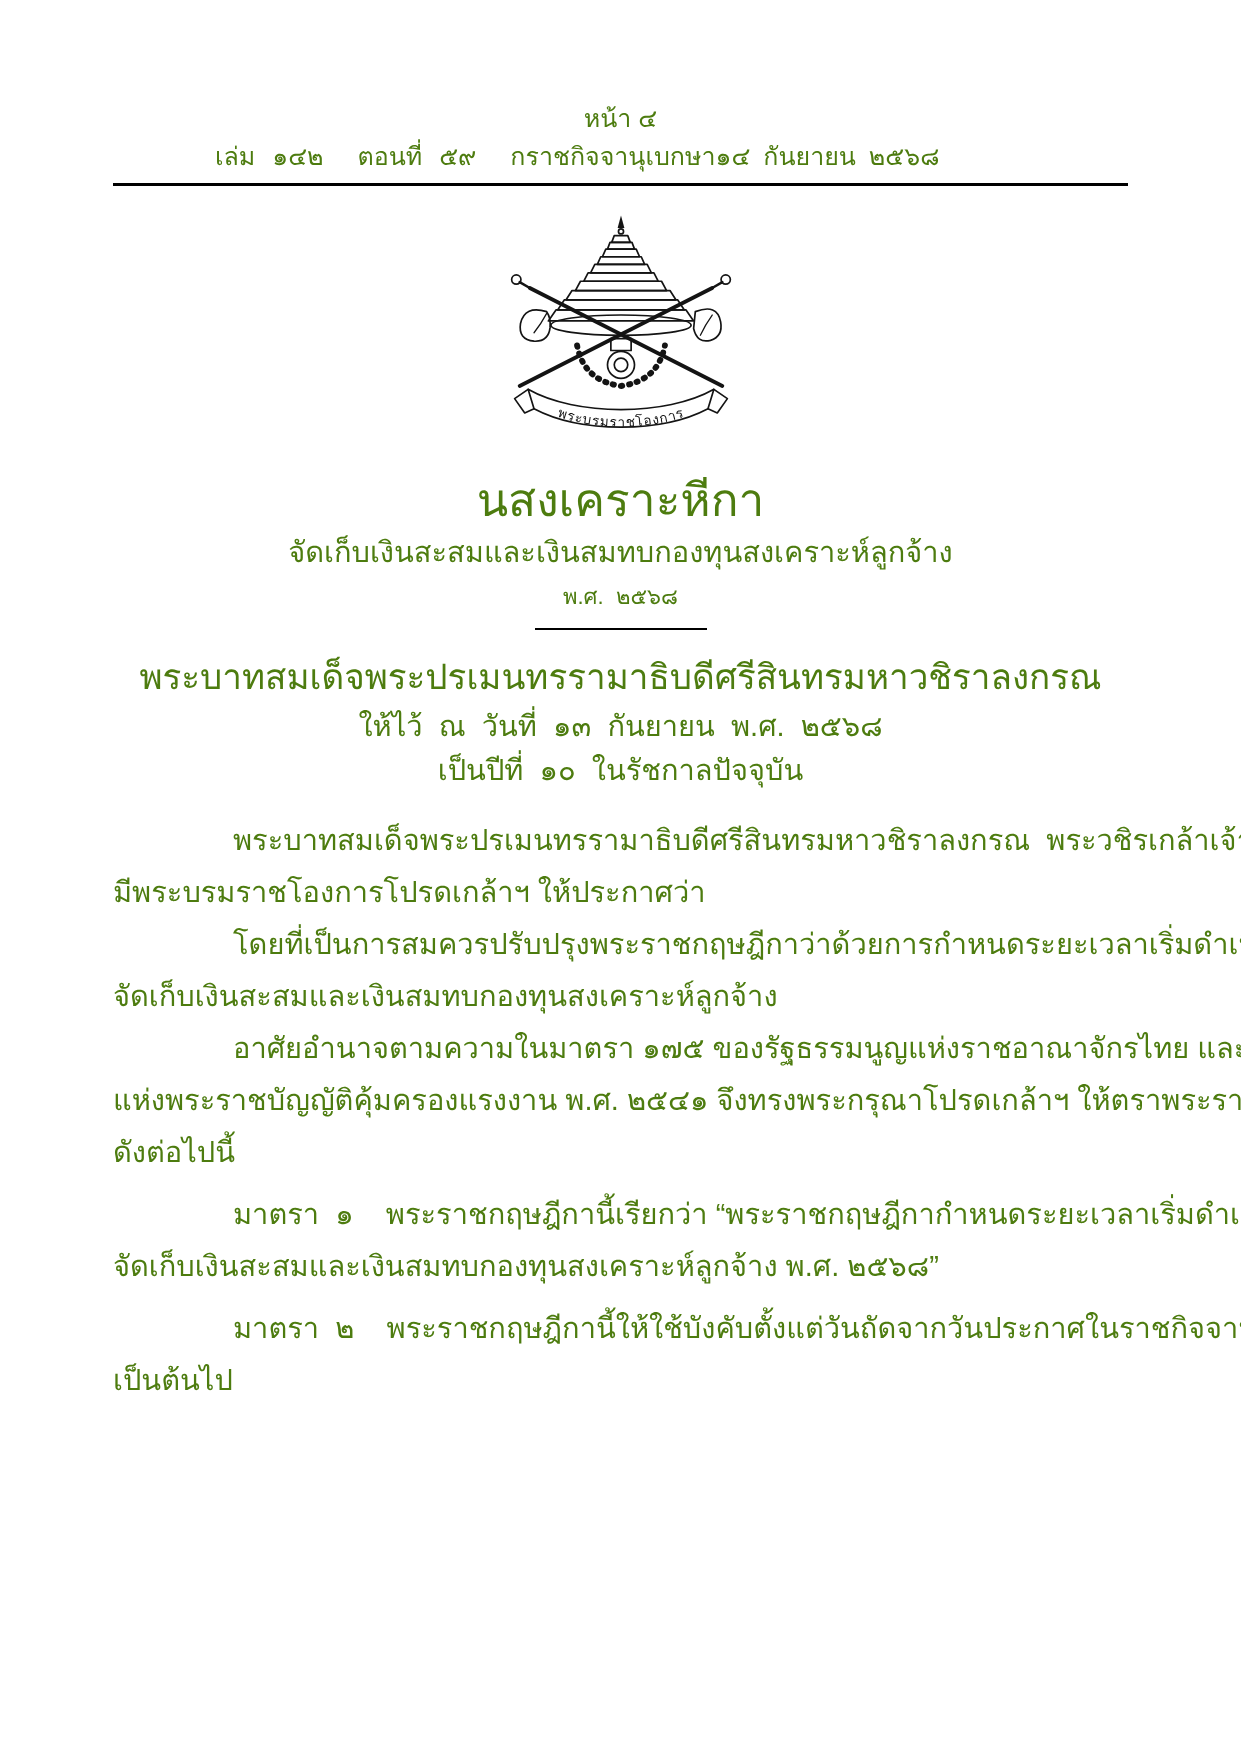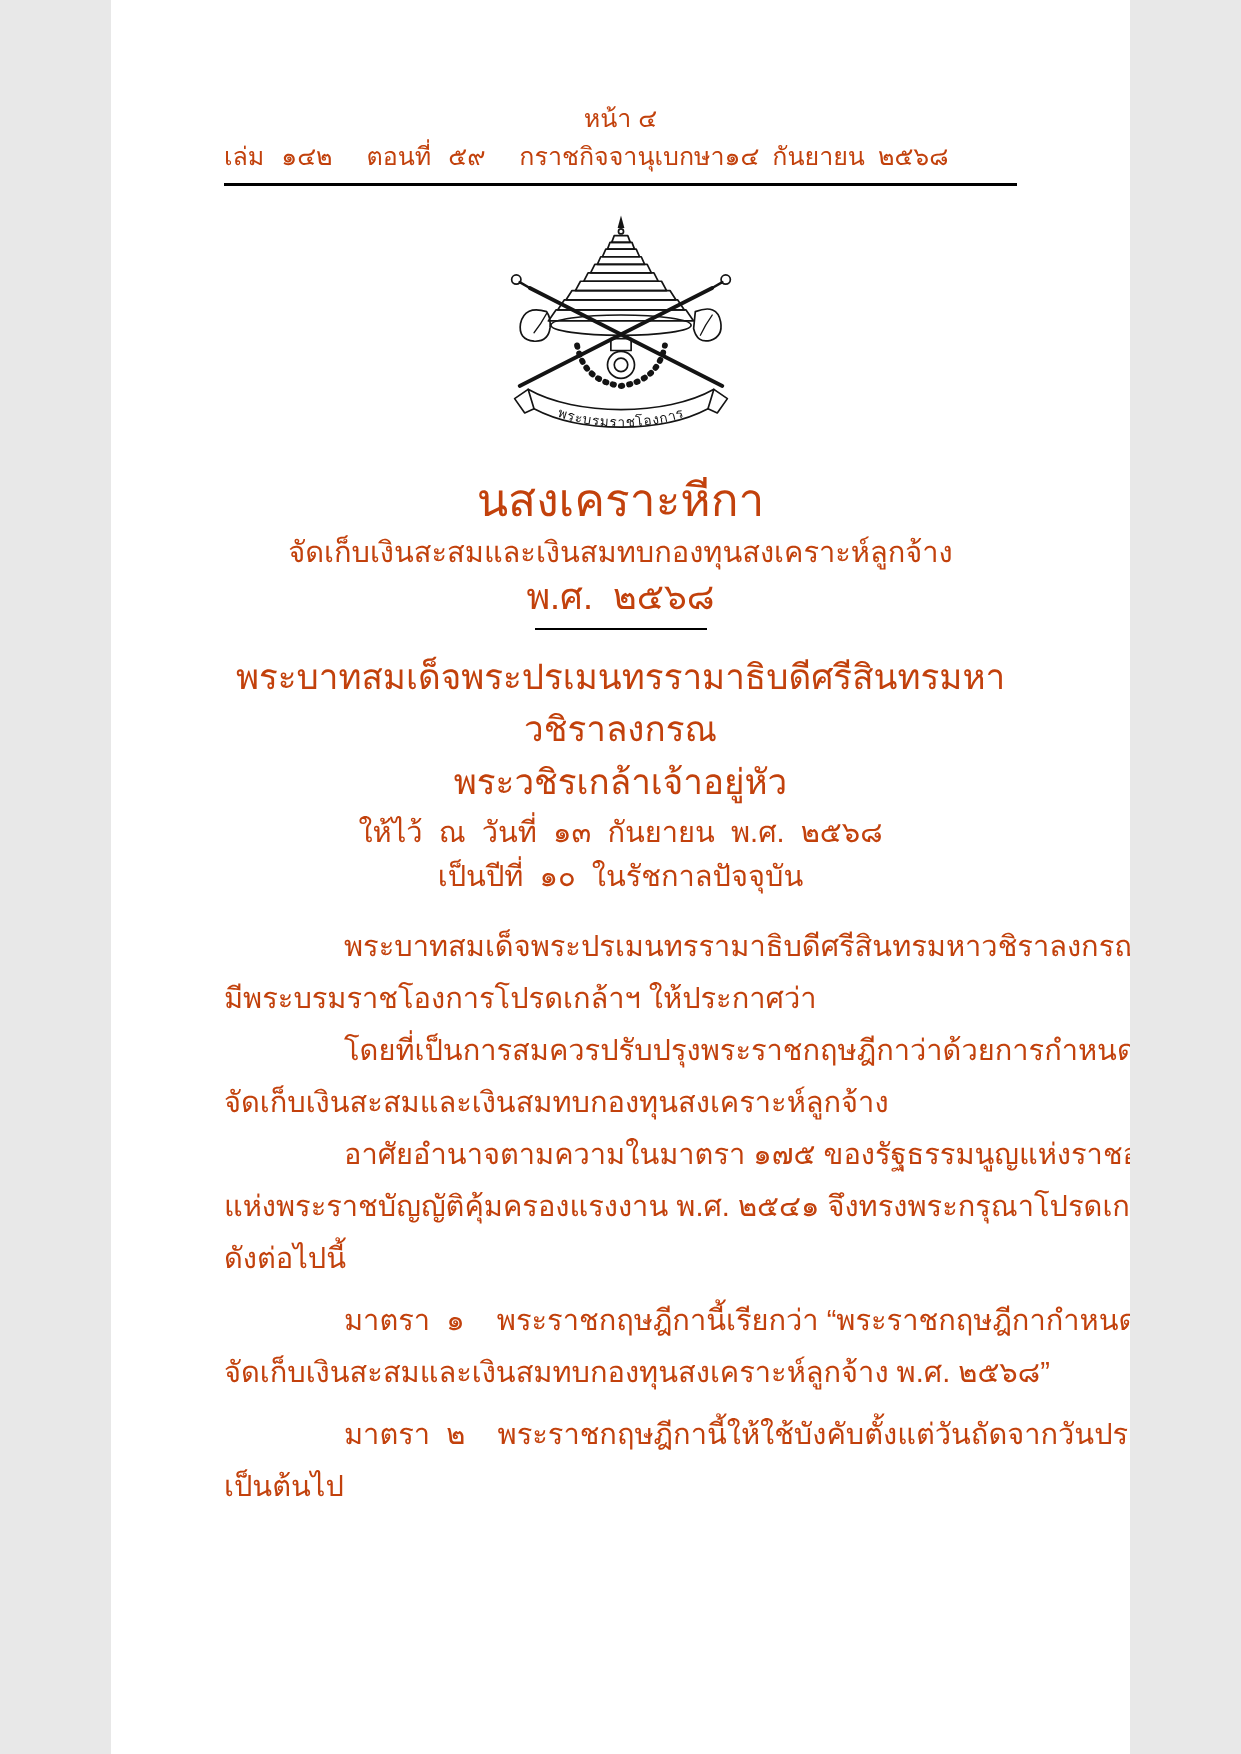--- a/index.html
+++ b/index.html
@@ -1,21 +1,21 @@
 <!DOCTYPE html>
 <html lang="th"><head>
 <meta charset="utf-8">
 <style>
   html,body{margin:0;padding:0;background:#e8e8e8;}
   .page{
     position:relative;
-    width:1019px;height:1754px;
+    width:1241px;height:1754px;
     margin:0 auto;
     background:#ffffff;
-    color:#c2410c;
+    color:#4d7c0f;
     font-family:"Liberation Sans","DejaVu Sans",sans-serif;
     overflow:hidden;
     box-sizing:border-box;
     padding:100px 113px 16px 113px;
   }
   .center{text-align:center;}
   .pre{white-space:pre;}
 
   
   .page-no{font-size:25px;line-height:36px;}
@@ -33,21 +33,21 @@
   }
 
   
   .emblem-wrap{margin:26px auto 0 auto;width:290px;height:228px;}
   .emblem-wrap svg{display:block;width:100%;height:100%;}
 
   
   .decree-title{margin-top:30px;font-size:46px;line-height:60px;}
   .decree-sub{margin-top:6px;font-size:29px;line-height:42px;}
   .decree-sub2{font-size:29px;line-height:44px;}
-  .decree-year{font-size:36px;line-height:42px;margin-top:2px;}
+  .decree-year{font-size:22px;line-height:42px;margin-top:2px;}
   .title-rule{
     border:0;border-top:2.5px solid #000;
     width:172px;margin:10px auto 0 auto;
   }
   .royal-name{margin-top:21px;font-size:35px;line-height:52px;}
   .royal-name2{font-size:35px;line-height:54px;}
   .given-date{margin-top:1px;font-size:29px;line-height:44px;}
   .reign-year{font-size:29px;line-height:44px;}
 
   
@@ -124,21 +124,20 @@
       </text>
     </svg>
   </div>
 
   <div class="decree-title center">นสงเคราะหีกา</div>
   <div class="decree-sub2 center">จัดเก็บเงินสะสมและเงินสมทบกองทุนสงเคราะห์ลูกจ้าง</div>
   <div class="decree-year center pre">พ.ศ.  ๒๕๖๘</div>
   <hr class="title-rule">
 
   <div class="royal-name center">พระบาทสมเด็จพระปรเมนทรรามาธิบดีศรีสินทรมหาวชิราลงกรณ</div>
-  <div class="royal-name2 center">พระวชิรเกล้าเจ้าอยู่หัว</div>
   <div class="given-date center pre">ให้ไว้  ณ  วันที่  ๑๓  กันยายน  พ.ศ.  ๒๕๖๘</div>
   <div class="reign-year center pre">เป็นปีที่  ๑๐  ในรัชกาลปัจจุบัน</div>
 
   <div class="doc-body">
     <div class="line indent">พระบาทสมเด็จพระปรเมนทรรามาธิบดีศรีสินทรมหาวชิราลงกรณ  พระวชิรเกล้าเจ้าอยู่หัว</div>
     <div class="line">มีพระบรมราชโองการโปรดเกล้าฯ ให้ประกาศว่า</div>
     <div class="line indent">โดยที่เป็นการสมควรปรับปรุงพระราชกฤษฎีกาว่าด้วยการกำหนดระยะเวลาเริ่มดำเนินการ</div>
     <div class="line">จัดเก็บเงินสะสมและเงินสมทบกองทุนสงเคราะห์ลูกจ้าง</div>
     <div class="line indent">อาศัยอำนาจตามความในมาตรา ๑๗๕ ของรัฐธรรมนูญแห่งราชอาณาจักรไทย และมาตรา ๑๖๓</div>
     <div class="line">แห่งพระราชบัญญัติคุ้มครองแรงงาน พ.ศ. ๒๕๔๑ จึงทรงพระกรุณาโปรดเกล้าฯ ให้ตราพระราชกฤษฎีกาขึ้นไว้</div>

